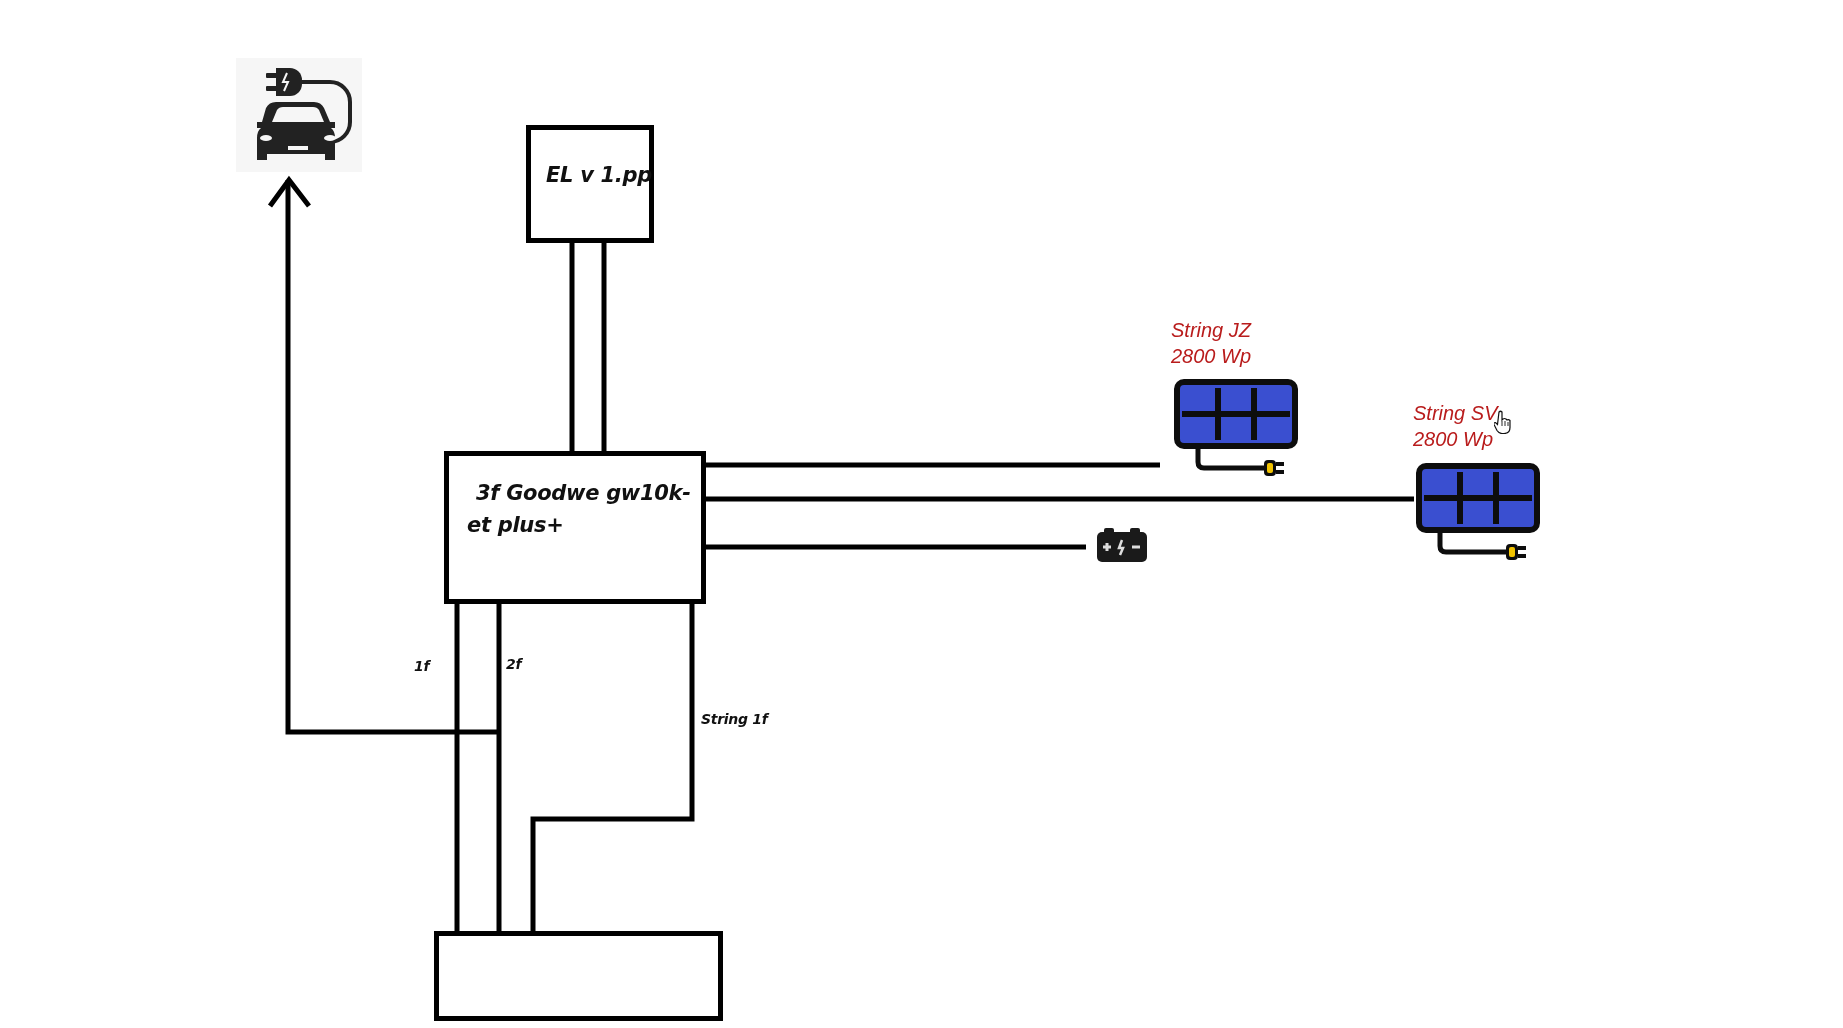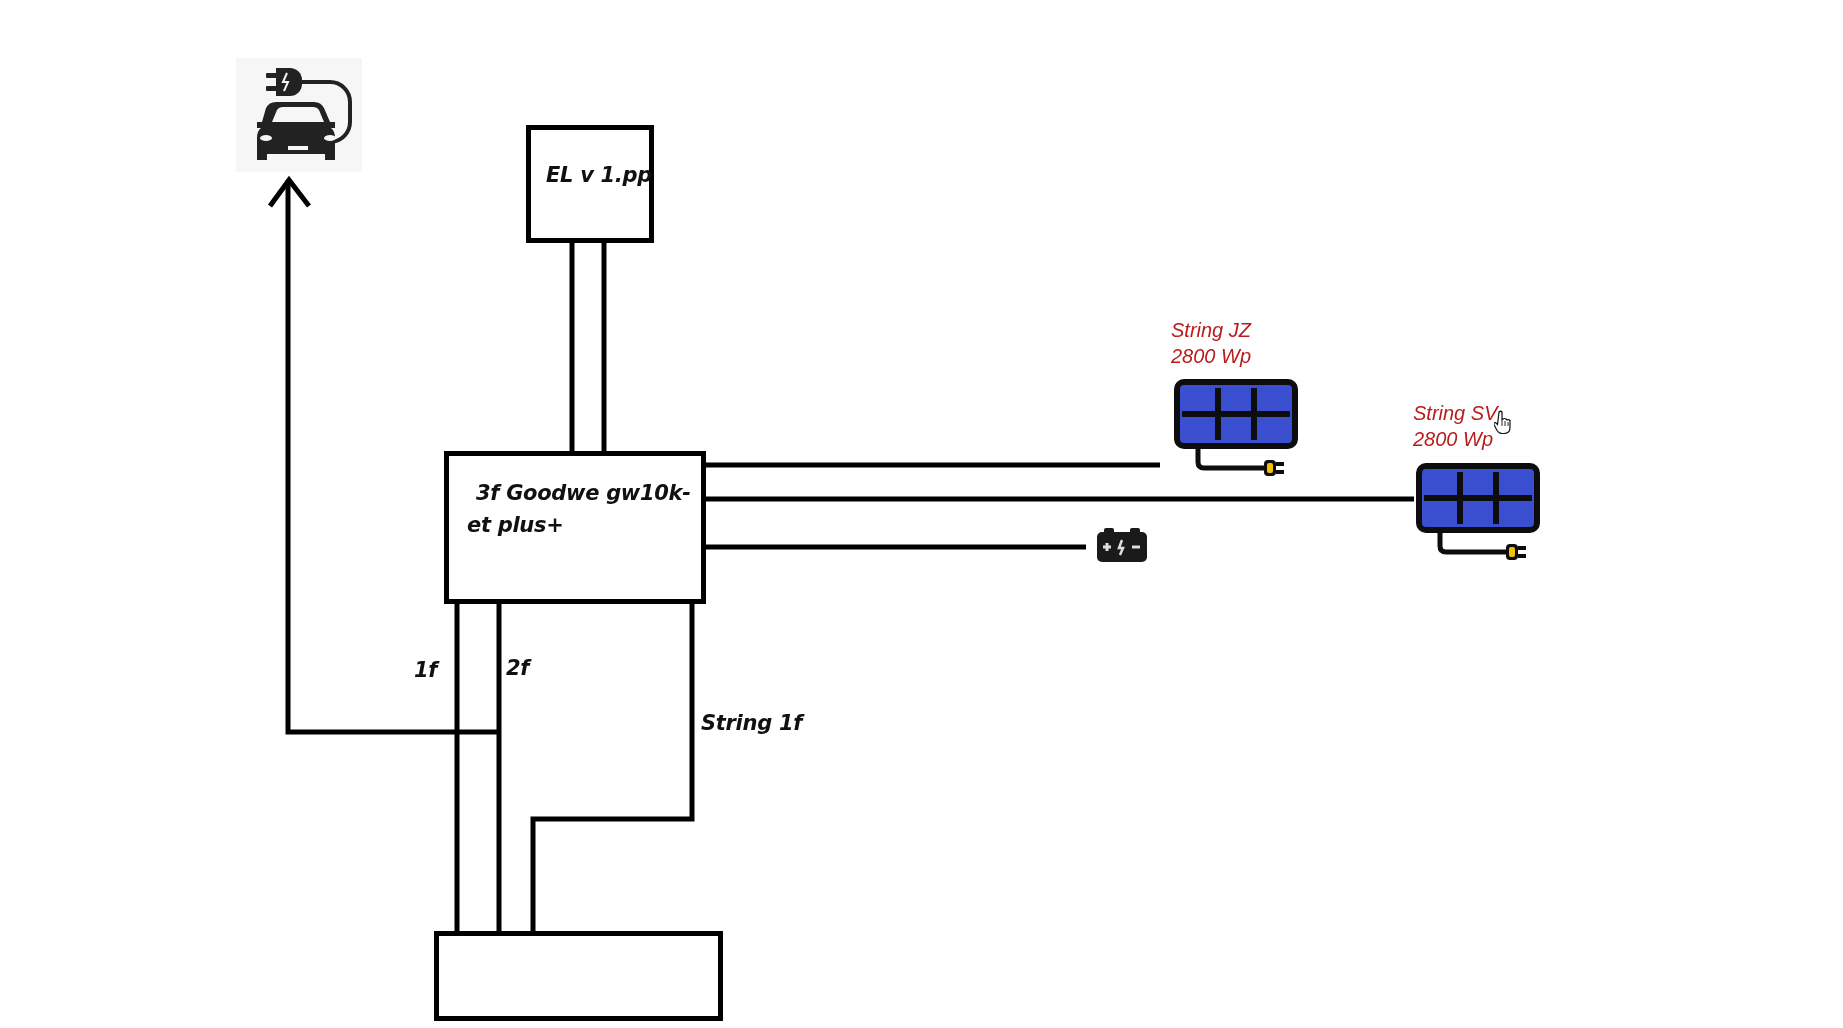--- a/index.html
+++ b/index.html
@@ -1,21 +1,21 @@
 <!DOCTYPE html>
 <html><head>
 <meta charset="utf-8">
 <style>
   html, body { margin: 0; padding: 0; background: #ffffff; }
   body { width: 1843px; height: 1028px; position: relative; overflow: hidden; }
   #canvas { position: absolute; left: 0; top: 0; width: 1843px; height: 748px; font-style: italic; }
   .box { position: absolute; border: 5px solid #000; box-sizing: border-box; background: #fff; }
   .lbl { position: absolute; font-family: "DejaVu Sans", sans-serif; font-weight: bold; color: #111; white-space: nowrap; }
   .lbl-box { font-size: 21px; line-height: 30px; letter-spacing: -0.3px; }
-  .lbl-wire { font-size: 21px; letter-spacing: -0.3px; }
+  .lbl-wire { font-size: 14px; letter-spacing: -0.3px; }
   .lbl-string { position: absolute; font-family: "Liberation Sans", sans-serif; font-size: 20px; color: #b91c1c; line-height: 25px; width: 130px; white-space: nowrap; }
   .icon { position: absolute; }
 </style>
 </head>
 <body>
 
 <div id="canvas">
 
   <svg class="icon" width="1843" height="1028" style="left:0;top:0;">
     <g stroke="#000" stroke-width="5" fill="none" stroke-linecap="butt">

